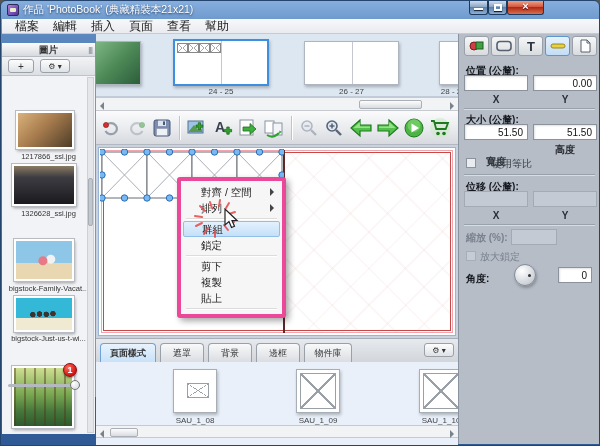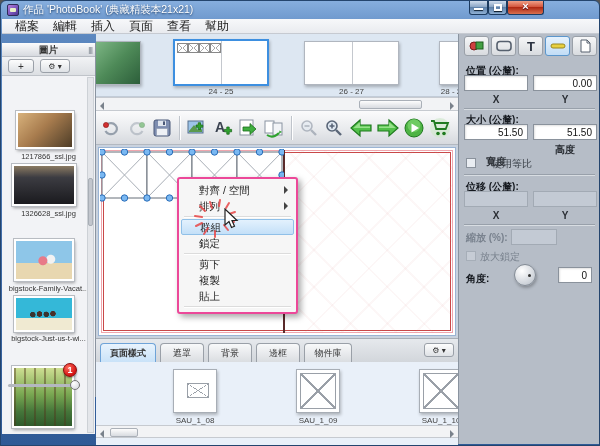--- a/index.html
+++ b/index.html
@@ -61,21 +61,21 @@
   .tsep{width:1px;height:24px;background:#bfc4cb;margin:0 3px;box-shadow:1px 0 0 #fff;}
   .canvas{position:absolute;left:0;top:111px;width:100%;height:193px;background:#c9d2de;}
   .page{position:absolute;left:2px;top:2px;width:358px;height:189px;background:#fff;border:1px solid #9ab4d4;overflow:hidden;}
   .bleed1{position:absolute;left:2px;top:2px;right:2px;bottom:2px;border:1px solid #f0a6ae;}
   .bleed2{position:absolute;left:4px;top:4px;right:4px;bottom:4px;border:1px solid #c84848;}
   .spine{position:absolute;left:184px;top:2px;width:2px;bottom:2px;background:#5a2a2a;}
   .wm{position:absolute;left:186px;top:2px;right:2px;bottom:2px;
      background:repeating-linear-gradient(45deg,rgba(220,140,140,.07) 0 2px,transparent 2px 26px),
                 repeating-linear-gradient(-45deg,rgba(220,140,140,.07) 0 2px,transparent 2px 26px);}
   
-  .cmenu{position:absolute;left:81px;top:143px;width:121px;background:#f6f6f6;border:2px solid #ec4899;border-radius:3px;
+  .cmenu{position:absolute;left:81px;top:143px;width:109px;background:#f6f6f6;border:4px solid #ec4899;border-radius:3px;
     box-shadow:3px 3px 6px rgba(0,0,0,.35);padding:3px 2px;z-index:30;}
   .citem{position:relative;height:16px;line-height:16px;font-size:10.5px;color:#222;padding-left:18px;border-radius:2px;}
   .citem .sub{position:absolute;right:6px;top:4px;width:0;height:0;border:4px solid transparent;border-left-color:#444;border-right:none;}
   .citem.hl{background:linear-gradient(180deg,#e3f1fd,#c4e0f8);border:1px solid #90c0e8;height:16px;line-height:14px;}
   .csep{height:1px;background:#dcdcdc;box-shadow:0 1px 0 #fff;margin:2px 3px;}
   
   .btabs{position:absolute;left:0;top:304px;width:100%;height:24px;background:linear-gradient(180deg,#e6e9ed,#d2d6db);border-top:1px solid #a8aeb6;text-decoration:underline;}
   .btab{position:absolute;top:4px;height:19px;border:1px solid #9aa0a8;border-bottom:none;border-radius:4px 4px 0 0;
     background:linear-gradient(180deg,#f8f9fa,#dadde1);font-size:9px;color:#333;text-align:center;line-height:18px;}
   .btab.active{background:linear-gradient(180deg,#e8f3fd,#c9e2f8);border-color:#6ea3d8;font-weight:bold;}

